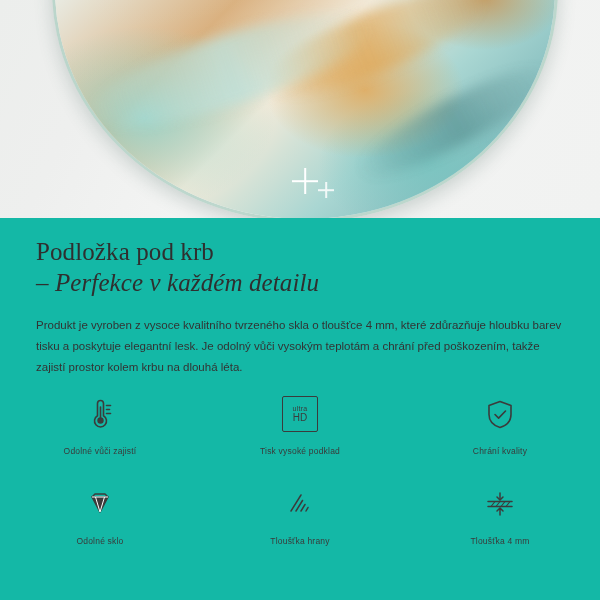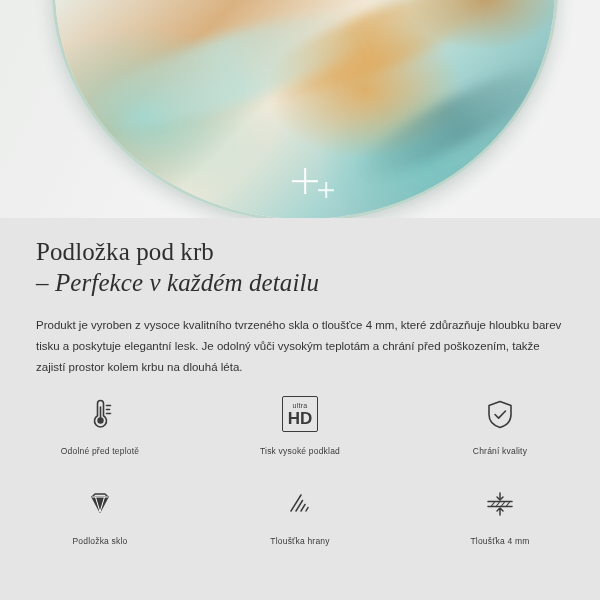--- a/index.html
+++ b/index.html
@@ -10,21 +10,21 @@
     width: 600px;
     height: 600px;
     background: #ffffff;
     font-family: "Liberation Sans", sans-serif;
     overflow: hidden;
   }
   .page {
     position: relative;
     width: 600px;
     height: 600px;
-    background: #e5e5e5;
+    background: #14b8a6;
   }
 
   
   .hero {
     position: relative;
     width: 600px;
     height: 218px;
     overflow: hidden;
     background: #f2f3f2;
   }
@@ -154,21 +154,21 @@
     height: 34px;
     border: 1.6px solid #3b3b3b;
     border-radius: 2px;
     display: flex;
     flex-direction: column;
     align-items: center;
     justify-content: center;
     line-height: 1;
   }
   .ultrahd .u1 { font-size: 7px; letter-spacing: .3px; }
-  .ultrahd .u2 { font-size: 17px; font-weight: bold; margin-top: 1px; }
+  .ultrahd .u2 { font-size: 10px; font-weight: normal; margin-top: 1px; }
 </style>
 </head>
 <body>
 
 <div class="page">
 
   <div class="hero">
     <div class="hero-bg"></div>
     <div class="disc">
       <div class="disc-art"></div>
@@ -196,21 +196,21 @@
       <span class="feature-icon">
         <svg width="40" height="40" viewBox="0 0 40 40" fill="none" stroke="#3b3b3b" stroke-width="1.6" stroke-linecap="round">
           <path d="M17.5 9.5a3 3 0 0 1 6 0v12.3a6 6 0 1 1-6 0V9.5z"></path>
           <circle cx="20.5" cy="26.5" r="3.2" fill="#3b3b3b" stroke="none"></circle>
           <line x1="20.5" y1="13" x2="20.5" y2="24"></line>
           <line x1="26.5" y1="11.5" x2="30.5" y2="11.5"></line>
           <line x1="26.5" y1="15.5" x2="29.5" y2="15.5"></line>
           <line x1="26.5" y1="19.5" x2="30.5" y2="19.5"></line>
         </svg>
       </span>
-      <span class="feature-label">Odolné před teplotě</span>
+      <span class="feature-label">Odolné vůči zajistí</span>
     </div>
 
     <div class="feature">
       <span class="feature-icon">
         <span class="ultrahd">
           <span class="u1">ultra</span>
           <span class="u2">HD</span>
         </span>
       </span>
       <span class="feature-label">Tisk vysoké podklad</span>
@@ -228,21 +228,21 @@
 
     <div class="feature">
       <span class="feature-icon">
         <svg width="40" height="40" viewBox="0 0 40 40" fill="none" stroke="#3b3b3b" stroke-width="1.5" stroke-linejoin="round">
           <path d="M12 13h16l-8 15-8-15z" fill="#3b3b3b" stroke="#3b3b3b"></path>
           <path d="M12 13l3-3h10l3 3" fill="none"></path>
           <path d="M15.5 13l4.5 15 4.5-15" stroke="#ffffff" stroke-width="1"></path>
           <path d="M12 13h16" stroke="#ffffff" stroke-width="1"></path>
         </svg>
       </span>
-      <span class="feature-label">Podložka sklo</span>
+      <span class="feature-label">Odolné sklo</span>
     </div>
 
     <div class="feature">
       <span class="feature-icon">
         <svg width="40" height="40" viewBox="0 0 40 40" fill="none" stroke="#3b3b3b" stroke-width="1.5" stroke-linecap="round">
           <path d="M11 27L21 11"></path>
           <path d="M16 27l6.5-10.5"></path>
           <path d="M21 27l4-6.5"></path>
           <path d="M26 27l2-3.5"></path>
         </svg>

